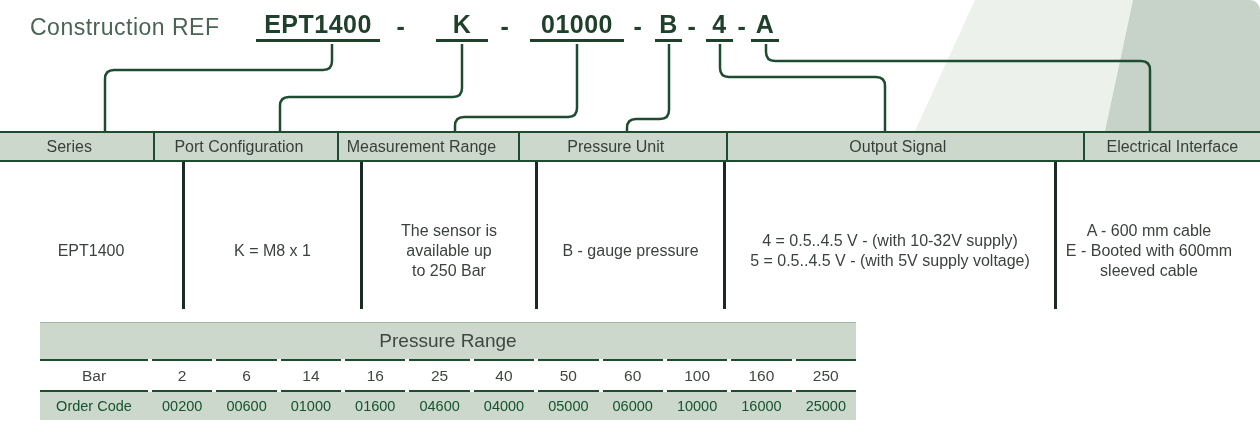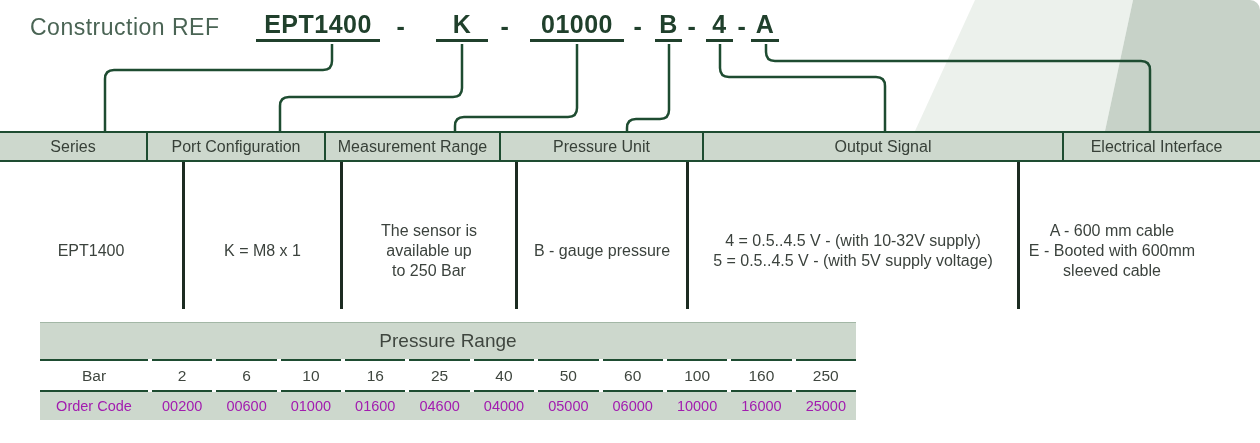--- a/index.html
+++ b/index.html
@@ -38,21 +38,21 @@
   
   .header-strip{
     position:absolute;top:131px;left:0;width:1260px;height:31px;box-sizing:border-box;
     background:var(--strip-bg);border-top:2px solid var(--dark-green);
     border-bottom:2px solid var(--dark-green);display:flex;z-index:2;
   }
   .header-cell{
     box-sizing:border-box;display:flex;align-items:center;justify-content:center;
     font-size:16px;color:var(--header-text);
   }
-  .header-cell + .header-cell{border-left:2px solid var(--dark-green);}
+  .header-cell + .header-cell{border-left:2px solid var(--dark-green);margin-left:15px;}
   
   .body-row{
     position:absolute;top:162px;left:0;width:1260px;height:147px;display:flex;z-index:2;
     padding-top:0;
   }
   .body-cell{
     box-sizing:border-box;display:flex;flex-direction:column;align-items:center;
     justify-content:center;padding-top:30px;
     font-size:16px;line-height:20px;color:var(--body-text);text-align:center;
   }
@@ -64,21 +64,21 @@
     border-top:1px solid #a3b7a6;
     display:flex;align-items:center;justify-content:center;
     font-size:19px;color:#3f463f;text-align:right;
   }
   .prow{display:grid;grid-template-columns:108px repeat(11,1fr);column-gap:4px;}
   .prow-bar .pcell{
     border-top:2px solid var(--dark-green);border-bottom:2px solid var(--dark-green);
     height:33px;box-sizing:border-box;font-size:15.5px;color:#3f463f;
   }
   .prow-order{background:var(--strip-bg);}
-  .prow-order .pcell{height:28px;font-size:14.5px;color:#a21caf;}
+  .prow-order .pcell{height:28px;font-size:14.5px;color:#14532d;}
   .pcell{display:flex;align-items:center;justify-content:center;}
 </style>
 </head>
 <body>
 
 <div class="stage">
 
   <svg class="bands" width="1260" height="131" aria-hidden="true">
     <polygon points="975,0 1133,0 1105,131 915,131" style="fill:var(--band-light)"></polygon>
     <polygon points="1133,0 1260,0 1260,131 1105,131" style="fill:var(--band-medium)"></polygon>
@@ -113,50 +113,50 @@
     <div class="header-cell" style="width:175px">Measurement Range</div>
     <div class="header-cell" style="width:203px">Pressure Unit</div>
     <div class="header-cell" style="width:360px">Output Signal</div>
     <div class="header-cell" style="width:187px">Electrical Interface</div>
   </div>
 
   <div class="body-row">
     <div class="body-cell" style="width:182px">
       <div>EPT1400</div>
     </div>
-    <div class="body-cell" style="width:158px">
+    <div class="body-cell" style="width:178px">
       <div>K = M8 x 1</div>
     </div>
     <div class="body-cell" style="width:175px">
       <div>The sensor is</div>
       <div>available up</div>
       <div>to 250 Bar</div>
     </div>
-    <div class="body-cell" style="width:171px">
+    <div class="body-cell" style="width:188px">
       <div>B - gauge pressure</div>
     </div>
     <div class="body-cell" style="width:331px">
       <div>4 = 0.5..4.5 V - (with 10-32V supply)</div>
       <div>5 = 0.5..4.5 V - (with 5V supply voltage)</div>
     </div>
     <div class="body-cell" style="width:187px">
       <div>A - 600 mm cable</div>
       <div>E - Booted with 600mm</div>
       <div>sleeved cable</div>
     </div>
   </div>
 
   <div class="ptable">
     <div class="ptable-title">Pressure Range</div>
 
     <div class="prow prow-bar">
       <div class="pcell">Bar</div>
       <div class="pcell">2</div>
       <div class="pcell">6</div>
-      <div class="pcell">10</div>
+      <div class="pcell">14</div>
       <div class="pcell">16</div>
       <div class="pcell">25</div>
       <div class="pcell">40</div>
       <div class="pcell">50</div>
       <div class="pcell">60</div>
       <div class="pcell">100</div>
       <div class="pcell">160</div>
       <div class="pcell">250</div>
     </div>
 

